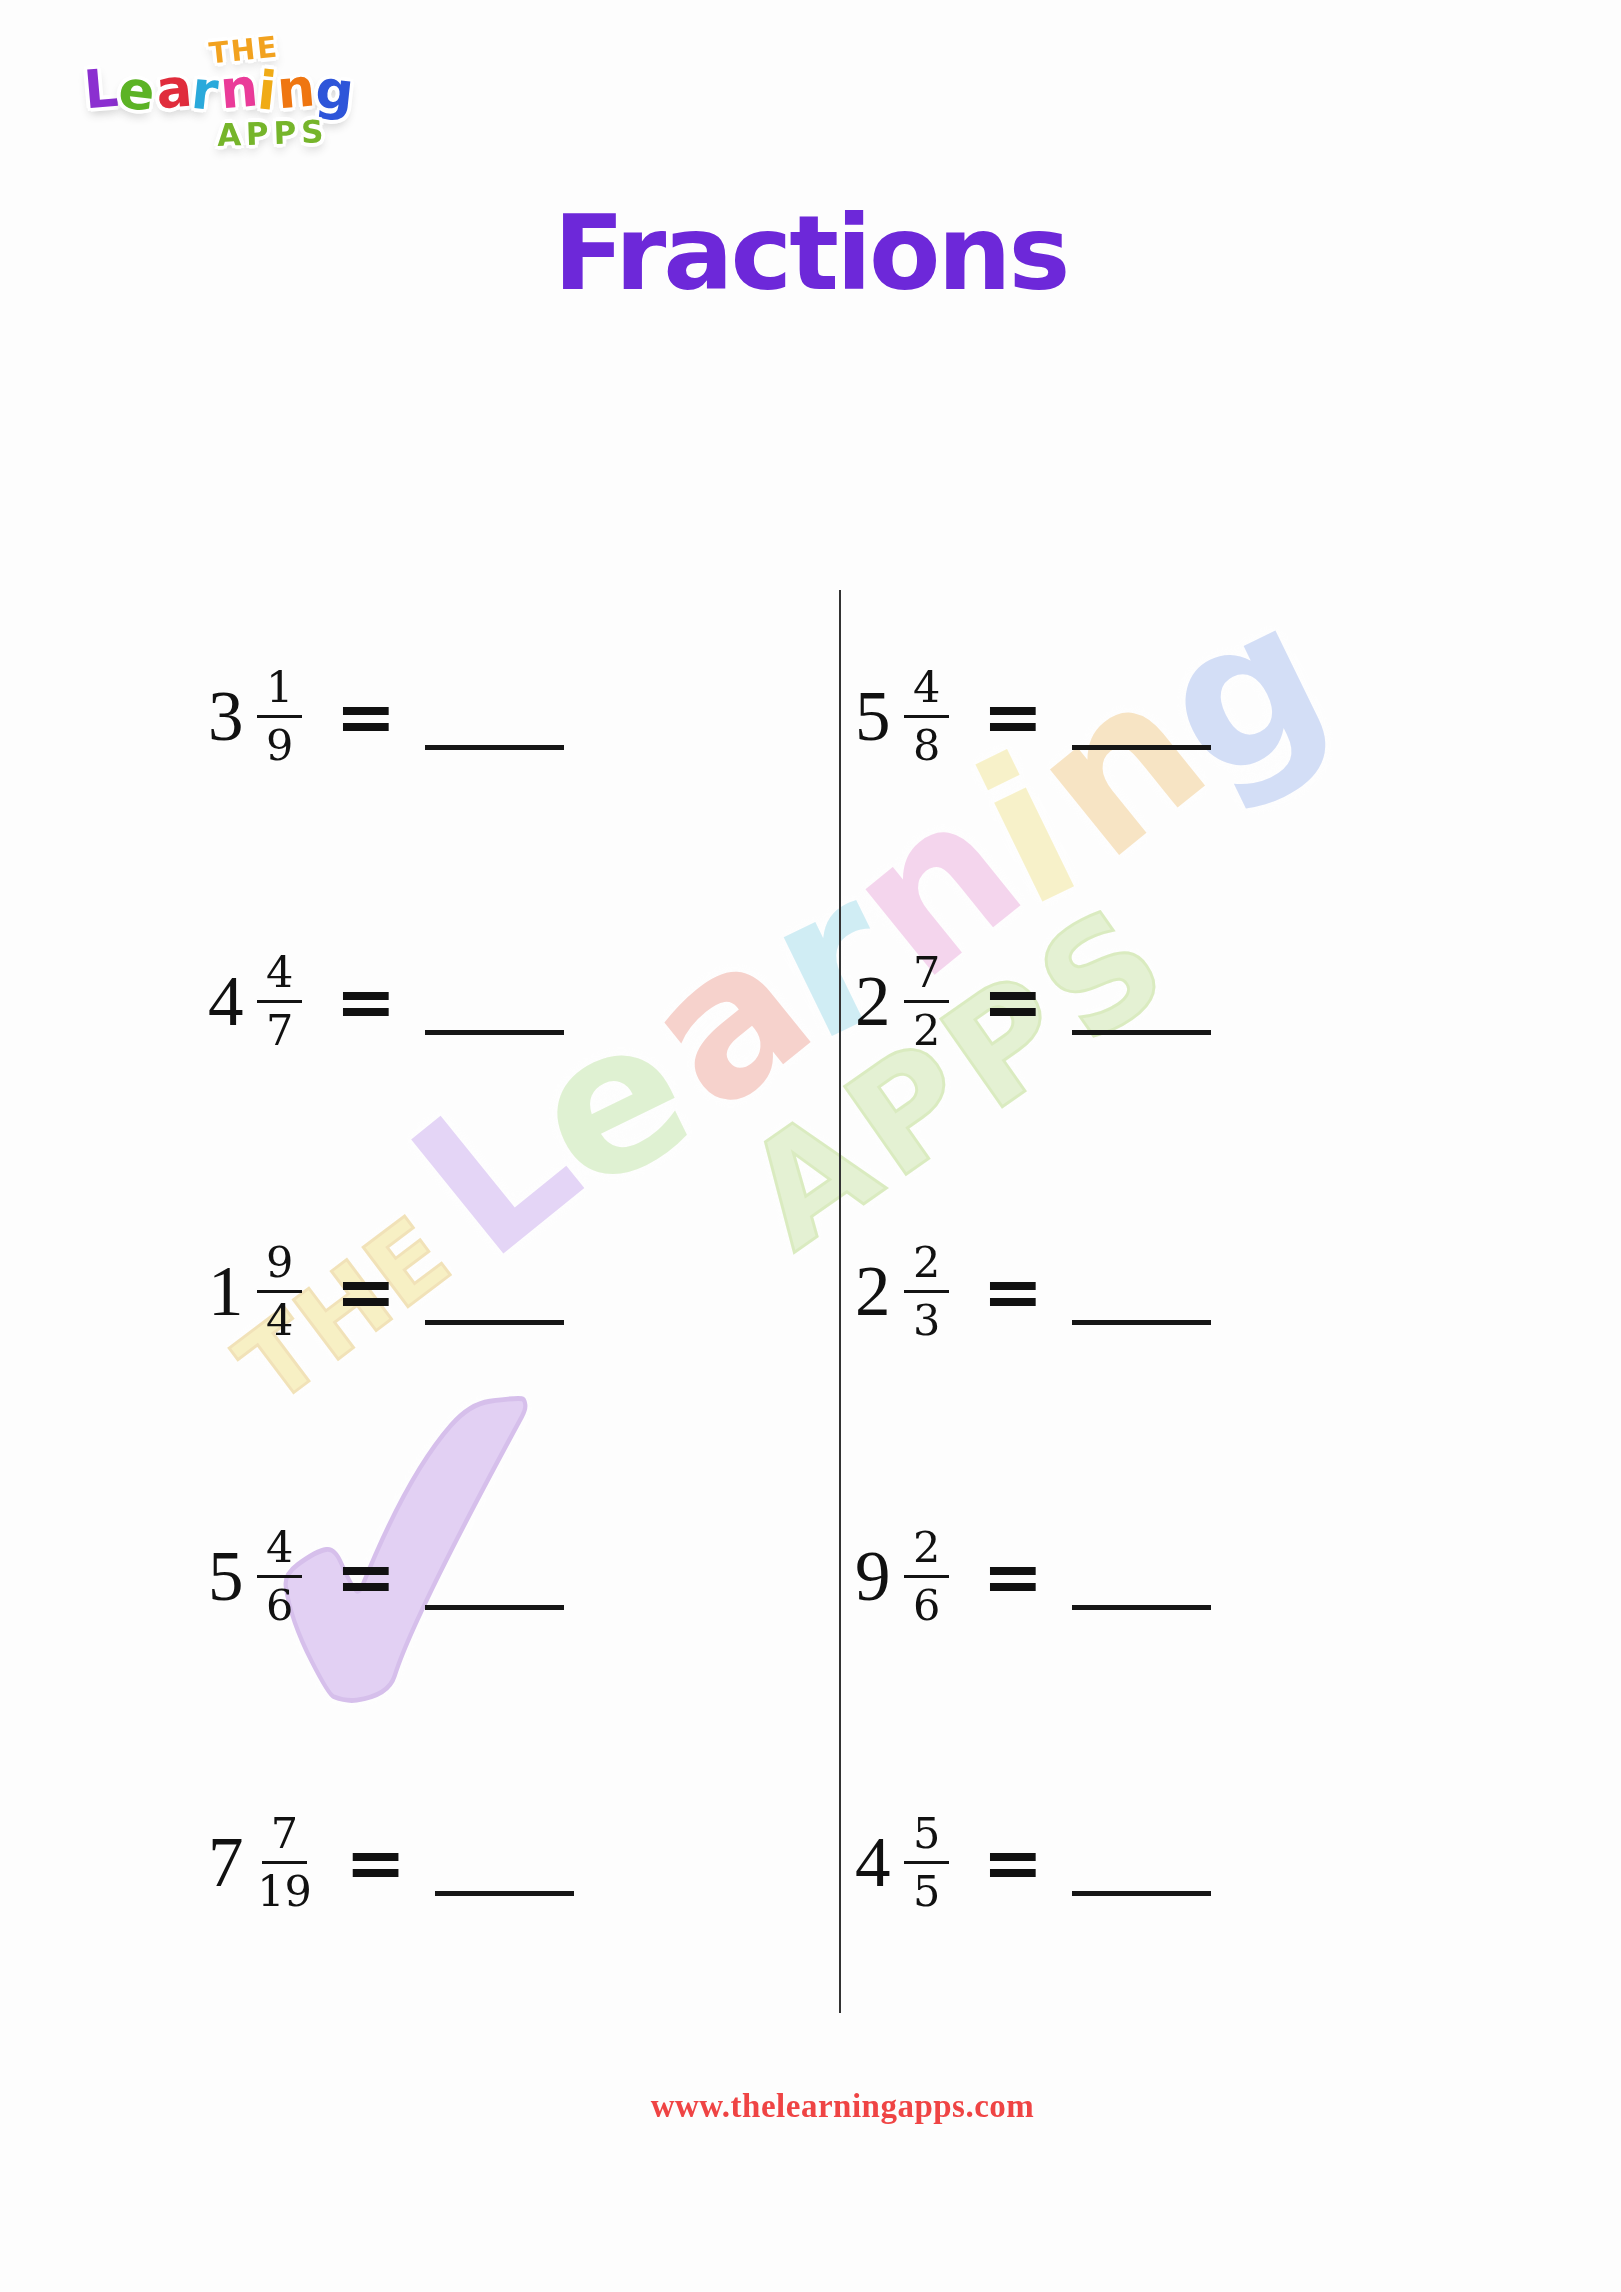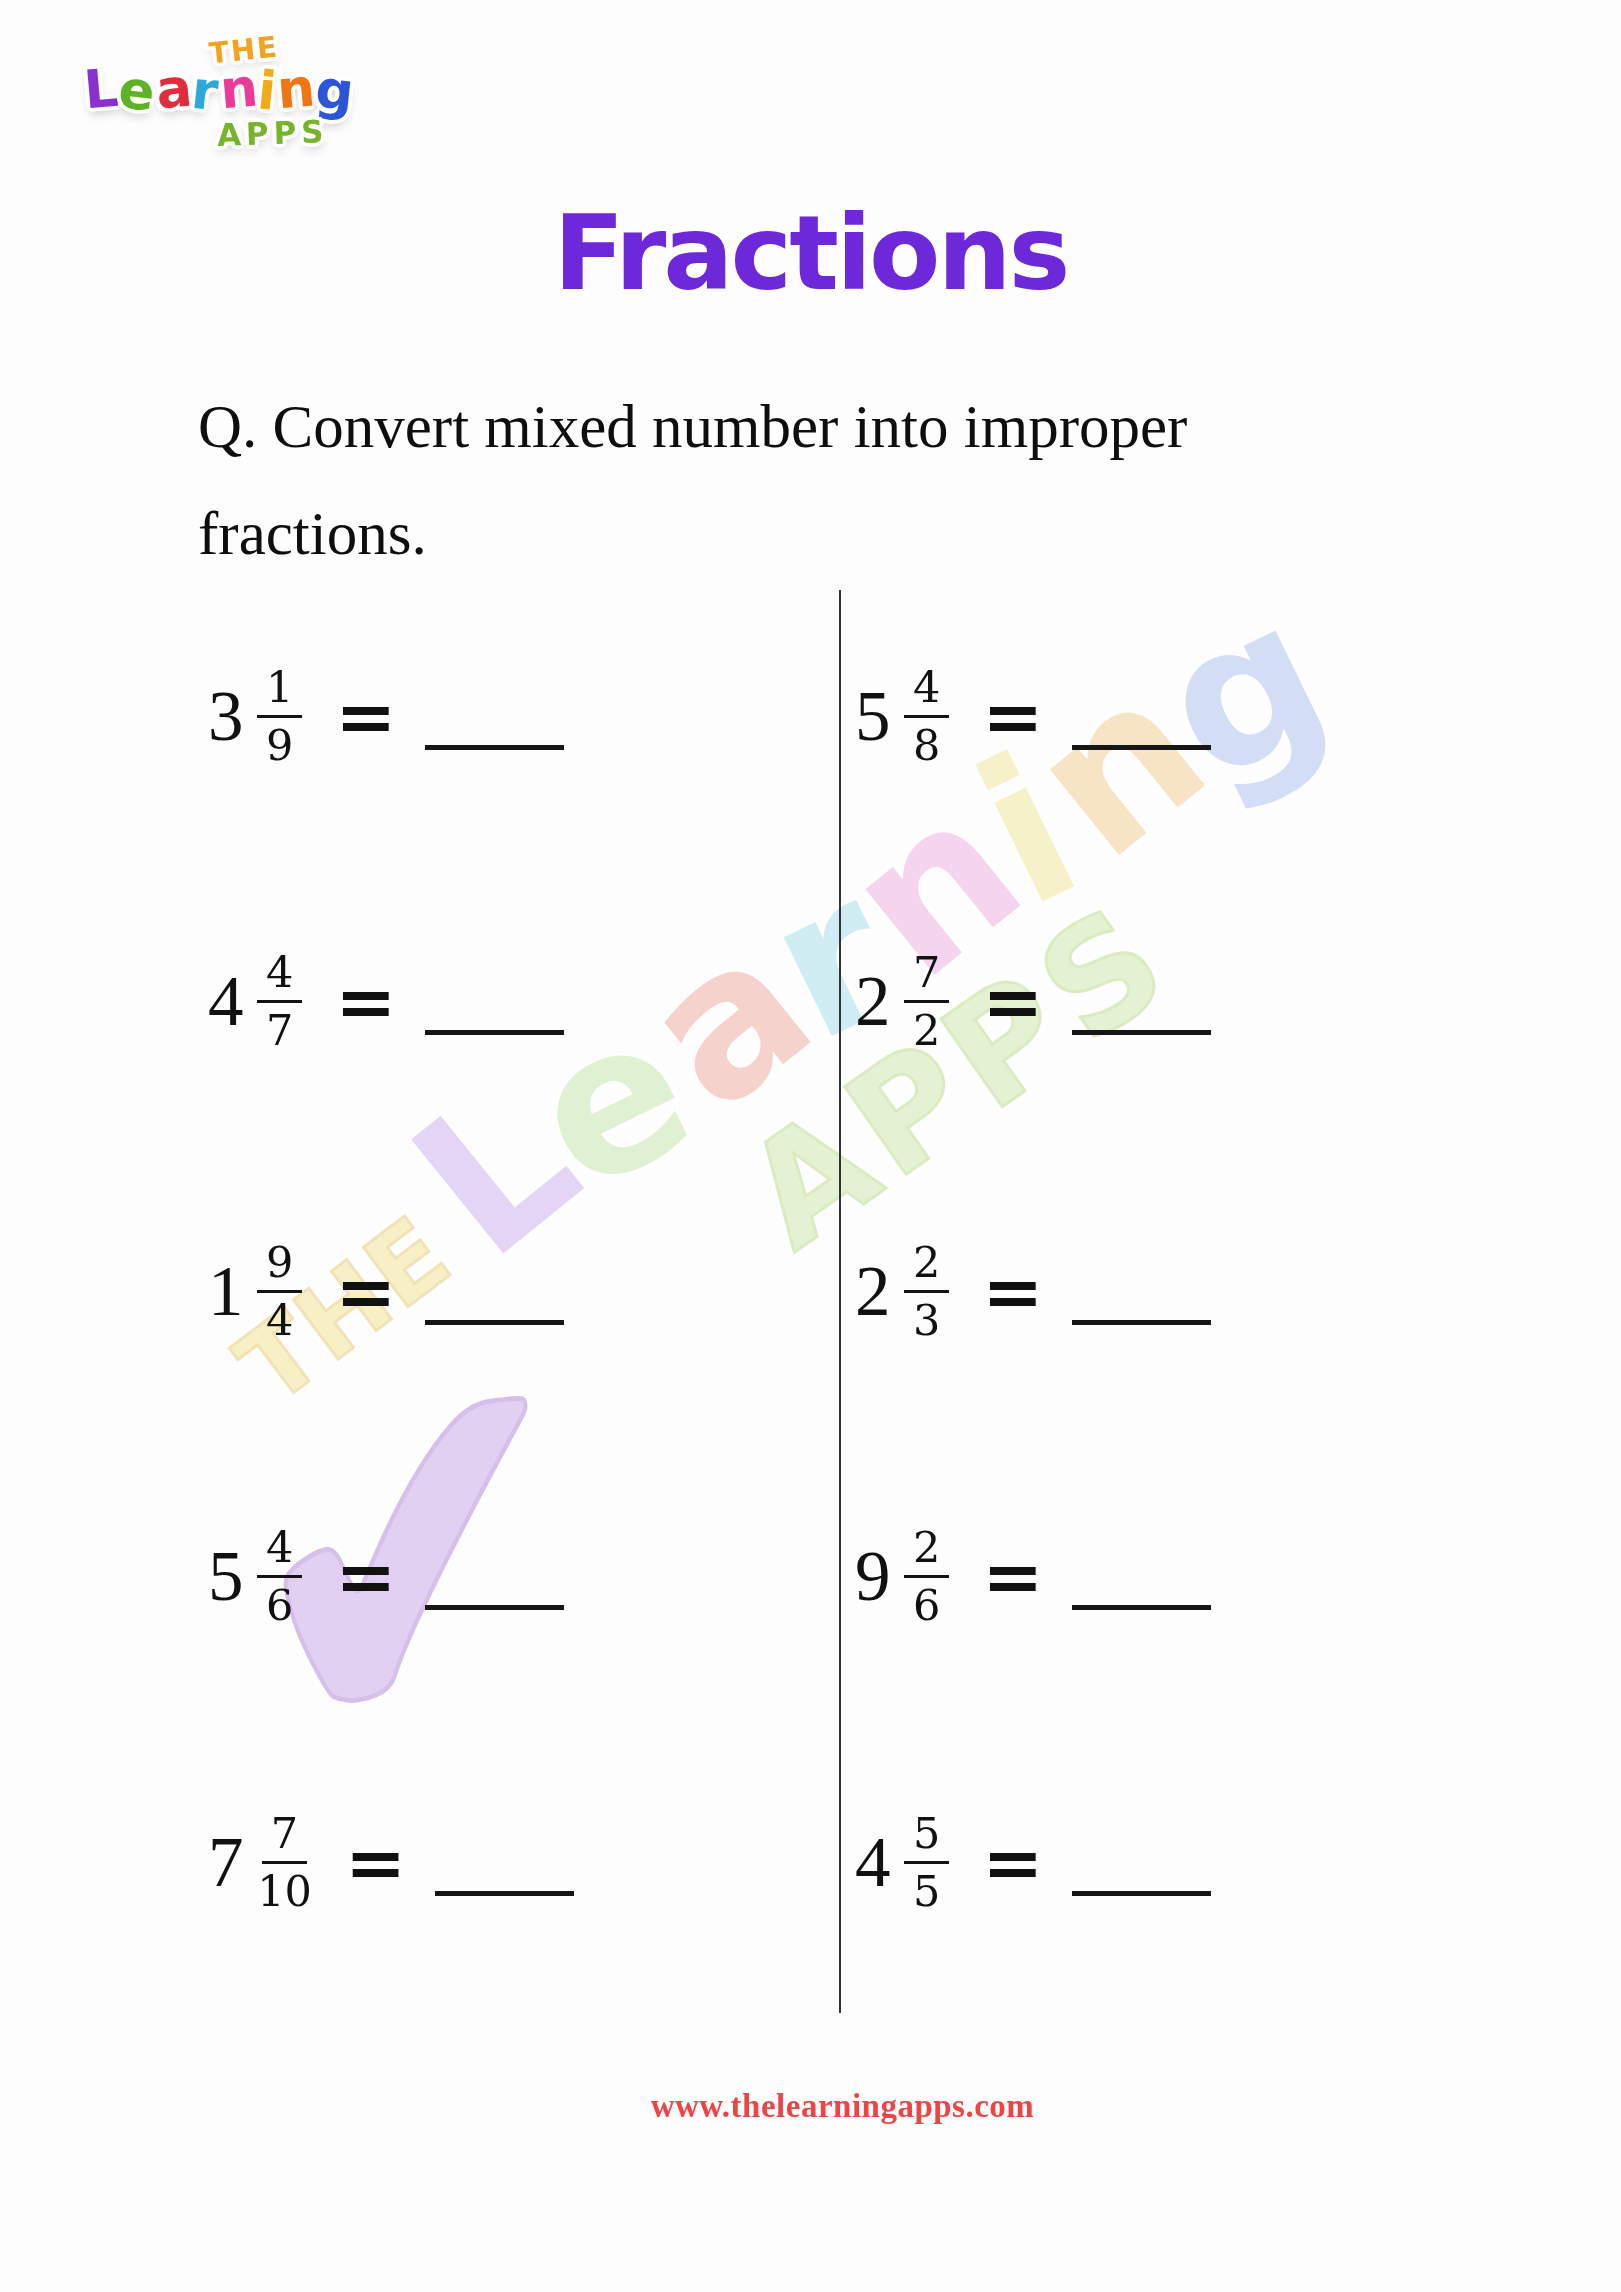--- a/index.html
+++ b/index.html
@@ -123,24 +123,20 @@
   </div>
 
   <div class="logo">
     <span class="logo-the halo" style="color: rgb(242, 162, 31);">THE</span>
     <span class="logo-learning halo"><span style="color: rgb(139, 47, 208);">L</span><span style="color: rgb(92, 179, 37);">e</span><span style="color: rgb(224, 44, 60);">a</span><span style="color: rgb(42, 169, 219);">r</span><span style="color: rgb(234, 59, 153);">n</span><span style="color: rgb(240, 171, 22);">i</span><span style="color: rgb(239, 118, 17);">n</span><span style="color: rgb(46, 85, 217);">g</span></span>
     <span class="logo-apps halo" style="color: rgb(118, 181, 43);">APPS</span>
   </div>
 
   <div class="title">Fractions</div>
 
-  <div class="question">
-    <div>Q. Convert mixed number into improper</div>
-    <div class="q-line2">fractions.</div>
-  </div>
 
   <div class="divider"></div>
 
   <div class="problem col-left row-0">
     <span class="whole">3</span>
     <span class="frac">
       <span class="num">1</span>
       <span class="den">9</span>
     </span>
     <span class="eq">=</span>
@@ -170,21 +166,21 @@
       <span class="num">4</span>
       <span class="den">6</span>
     </span>
     <span class="eq">=</span>
     <span class="blank"></span>
   </div>
   <div class="problem col-left row-4">
     <span class="whole">7</span>
     <span class="frac">
       <span class="num">7</span>
-      <span class="den">10</span>
+      <span class="den">19</span>
     </span>
     <span class="eq">=</span>
     <span class="blank"></span>
   </div>
 
   <div class="problem col-right row-0">
     <span class="whole">5</span>
     <span class="frac">
       <span class="num">4</span>
       <span class="den">8</span>

